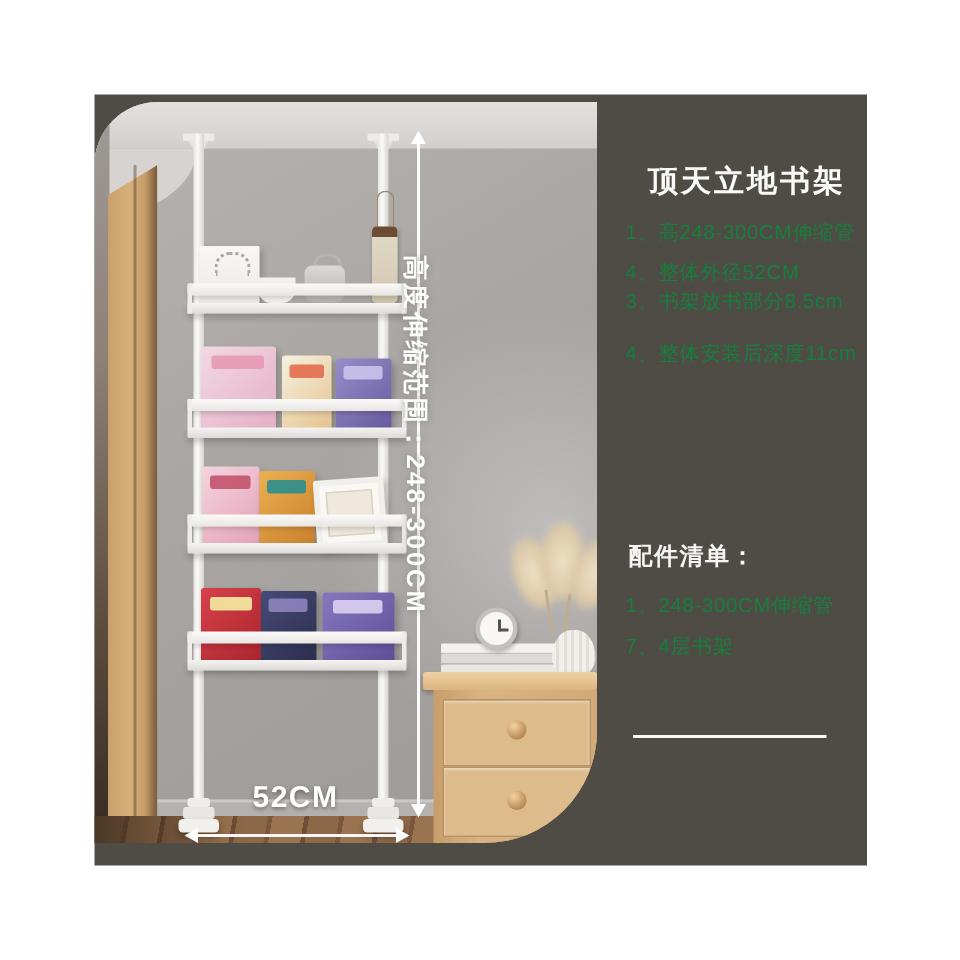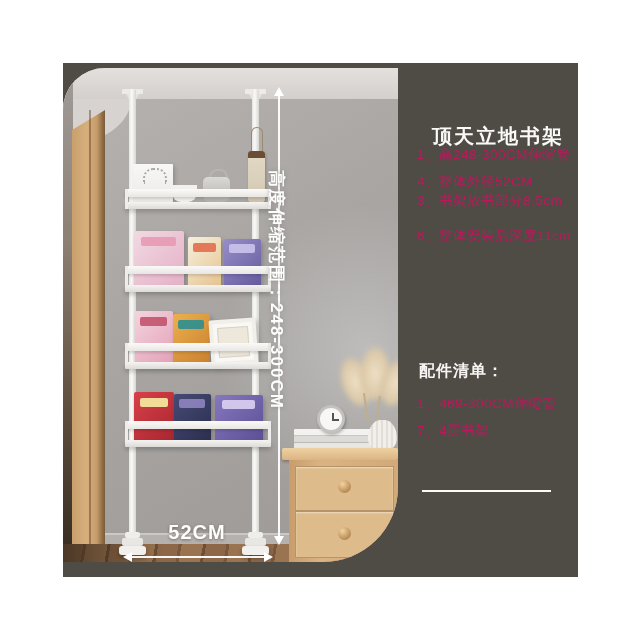--- a/index.html
+++ b/index.html
@@ -113,22 +113,22 @@
     text-shadow:0 0 4px rgba(120,115,110,.6);}
   .w-label{left:102px;top:453px;width:64px;text-align:center;color:#ffffff;
     font-size:20px;font-weight:bold;letter-spacing:1px;text-shadow:0 1px 3px rgba(60,40,20,.5);}
   .h-line{left:63px;top:488px;width:144px;height:2px;background:rgba(255,255,255,.95);}
   .h-line::before{content:"";position:absolute;left:-8px;top:-4px;
     border:5px solid transparent;border-right:9px solid #fff;}
   .h-line::after{content:"";position:absolute;right:-8px;top:-4px;
     border:5px solid transparent;border-left:9px solid #fff;}
 
   
-  .p-title{left:432px;top:107px;color:#fbfaf8;font-size:20px;font-weight:bold;letter-spacing:2px;margin-top:16px;}
-  .spec{left:417px;color:#be185d;font-size:13.5px;letter-spacing:.5px;}
+  .p-title{left:432px;top:107px;color:#fbfaf8;font-size:20px;font-weight:bold;letter-spacing:2px;}
+  .spec{left:417px;color:#15803d;font-size:13.5px;letter-spacing:.5px;}
   .acc-title{left:419px;top:361px;color:#f6f5f3;font-size:16px;font-weight:bold;letter-spacing:1px;}
   .divider{left:422px;top:490px;width:129px;height:2px;background:#fbfaf9;}
 </style>
 </head>
 <body>
 
 <div class="abs panel"></div>
 
 <div class="abs photo">
   <div class="abs wall"></div>
@@ -232,17 +232,17 @@
   <div class="abs v-line"></div>
   <div class="abs v-label">高度伸缩范围：248-300CM</div>
   <div class="abs h-line"></div>
   <div class="abs w-label">52CM</div>
 </div>
 
 <div class="abs p-title">顶天立地书架</div>
 <div class="abs spec" style="top:146px">1、高248-300CM伸缩管</div>
 <div class="abs spec" style="top:173px">4、整体外径52CM</div>
 <div class="abs spec" style="top:192px">3、书架放书部分8.5cm</div>
-<div class="abs spec" style="top:227px">6、整体安装后深度11cm</div>
+<div class="abs spec" style="top:227px">4、整体安装后深度11cm</div>
 <div class="abs acc-title">配件清单：</div>
-<div class="abs spec" style="top:395px">1、469-300CM伸缩管</div>
+<div class="abs spec" style="top:395px">1、248-300CM伸缩管</div>
 <div class="abs spec" style="top:422px">7、4层书架</div>
 <div class="abs divider"></div>
 
 </body></html>

